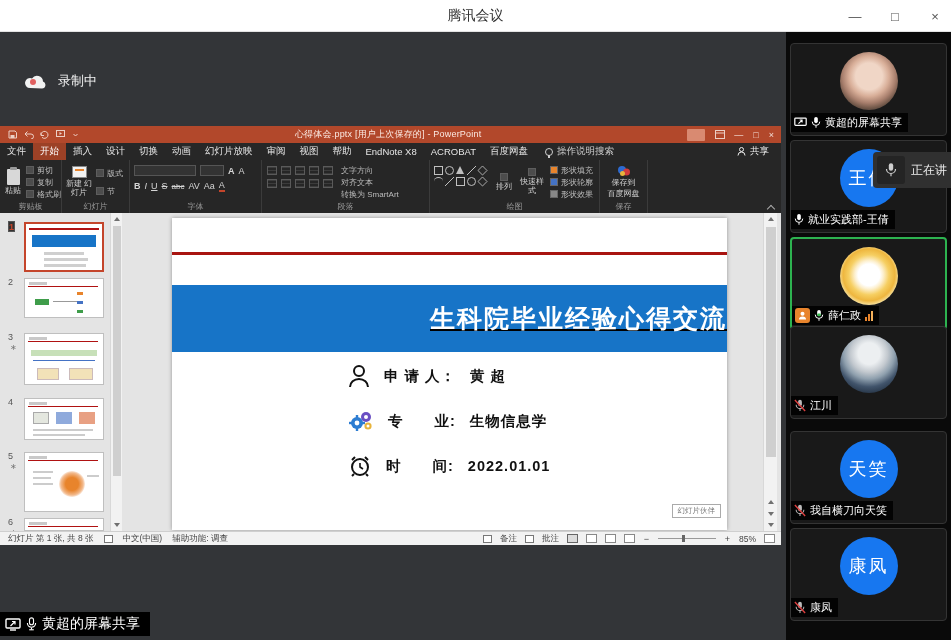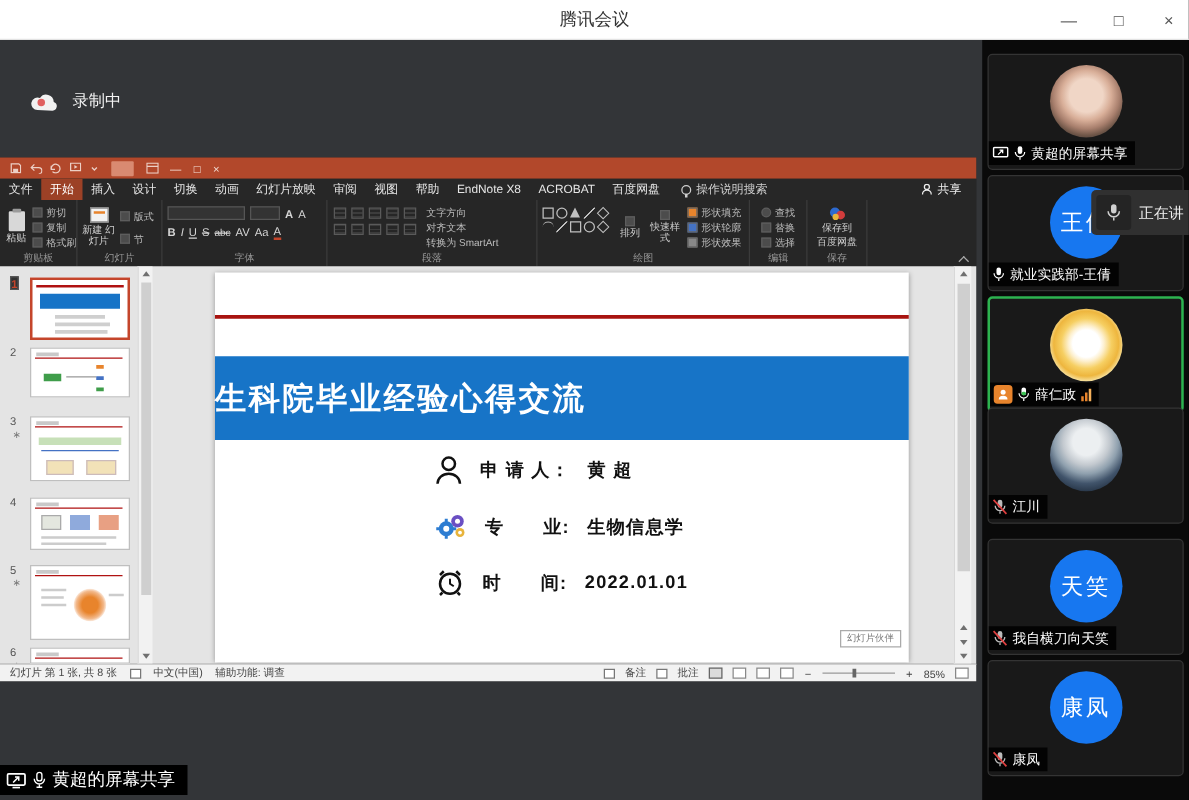--- a/index.html
+++ b/index.html
@@ -100,21 +100,21 @@
   .sb-arrow { position:absolute; left:0; width:12px; height:12px; display:flex; align-items:center; justify-content:center; }
   .tri-up { width:0; height:0; border-left:3px solid transparent; border-right:3px solid transparent; border-bottom:4px solid #707070; }
   .tri-down { width:0; height:0; border-left:3px solid transparent; border-right:3px solid transparent; border-top:4px solid #707070; }
   #thumb-sb .thumb-bar { position:absolute; left:2px; top:13px; width:8px; height:250px; background:#cfcfcf; }
 
   
   #slide { position:absolute; left:172px; top:5px; width:555px; height:312px; background:#fff;
     box-shadow:0 0 4px rgba(0,0,0,.35); }
   #slide-redline { position:absolute; left:0; right:0; top:34px; height:3px; background:#A81410; }
   #slide-band { position:absolute; left:0; right:0; top:67px; height:67px; background:#1774C7;
-    display:flex; align-items:center; justify-content:flex-start; }
+    display:flex; align-items:center; justify-content:flex-end;text-decoration:underline; }
   #slide-band .t { color:#fff; font-size:25px; font-weight:bold; letter-spacing:2px; }
   .srow { position:absolute; left:176px; height:26px; display:flex; align-items:center; gap:14px; }
   .srow .lbl, .srow .val { font-size:14.5px; font-weight:bold; color:#111; letter-spacing:1px; }
   .srow svg { display:block; }
   #watermark { position:absolute; right:6px; bottom:12px; border:1px solid #aaa; padding:1px 5px;
     font-size:7.5px; color:#777; background:#fff; }
 
   
   #doc-sb { position:absolute; left:763px; top:0; width:14px; height:100%; background:#F2F2F2; border-left:1px solid #d8d8d8; }
   #doc-sb .thumb-bar { position:absolute; left:2px; top:14px; width:10px; height:230px; background:#cfcfcf; }
@@ -205,20 +205,21 @@
               <rect x="0.5" y="0.5" width="8" height="6" fill="none" stroke="#f3ded6"></rect>
               <path d="M3.5 2 l2.5 1.5 -2.5 1.5z" fill="#f3ded6"></path>
             </svg>
         </span>
         <span class="qat-ic">
           <svg width="7" height="9" viewBox="0 0 7 9">
               <path d="M1.5 4 l2 2 2-2" fill="none" stroke="#f3ded6"></path>
             </svg>
         </span>
       </div>
+      <span id="ppt-title">心得体会.pptx [用户上次保存的] - PowerPoint</span>
       <div id="ppt-title-controls">
         <span class="box"></span>
         <span class="qat-ic">
           <svg width="10" height="9" viewBox="0 0 10 9">
               <rect x="0.5" y="0.5" width="9" height="8" fill="none" stroke="#f3ded6"></rect>
               <line x1="0.5" y1="3" x2="9.5" y2="3" stroke="#f3ded6"></line>
             </svg>
         </span>
         <span class="glyph">—</span>
         <span class="glyph">□</span>
@@ -385,39 +386,20 @@
               </div>
             <div class="mini-row">
                 <span class="chip" style="background:#888"></span>
                 <span>形状效果</span>
               </div>
           </div>
         </div>
         <div class="g-label">绘图</div>
       </div>
 
-      <div class="g" style="width:46px">
-        <div class="g-body" style="justify-content:center">
-          <div class="mini-col">
-            <div class="mini-row">
-                <i class="mi" style="border-radius:50%"></i>
-                <span>查找</span>
-              </div>
-            <div class="mini-row">
-                <i class="mi"></i>
-                <span>替换</span>
-              </div>
-            <div class="mini-row">
-                <i class="mi"></i>
-                <span>选择</span>
-              </div>
-          </div>
-        </div>
-        <div class="g-label">编辑</div>
-      </div>
 
       <div class="g" style="width:48px">
         <div class="g-body" style="justify-content:center">
           <div class="big-btn">
             <svg width="14" height="12" viewBox="0 0 14 12">
               <circle cx="5" cy="5" r="4" fill="#2d6ad0"></circle>
                 <circle cx="9.5" cy="7" r="3.5" fill="#d23c3c"></circle>
                 <circle cx="5.5" cy="8.5" r="2.5" fill="#e8b43c"></circle>
             </svg>
             <span>保存到</span>

